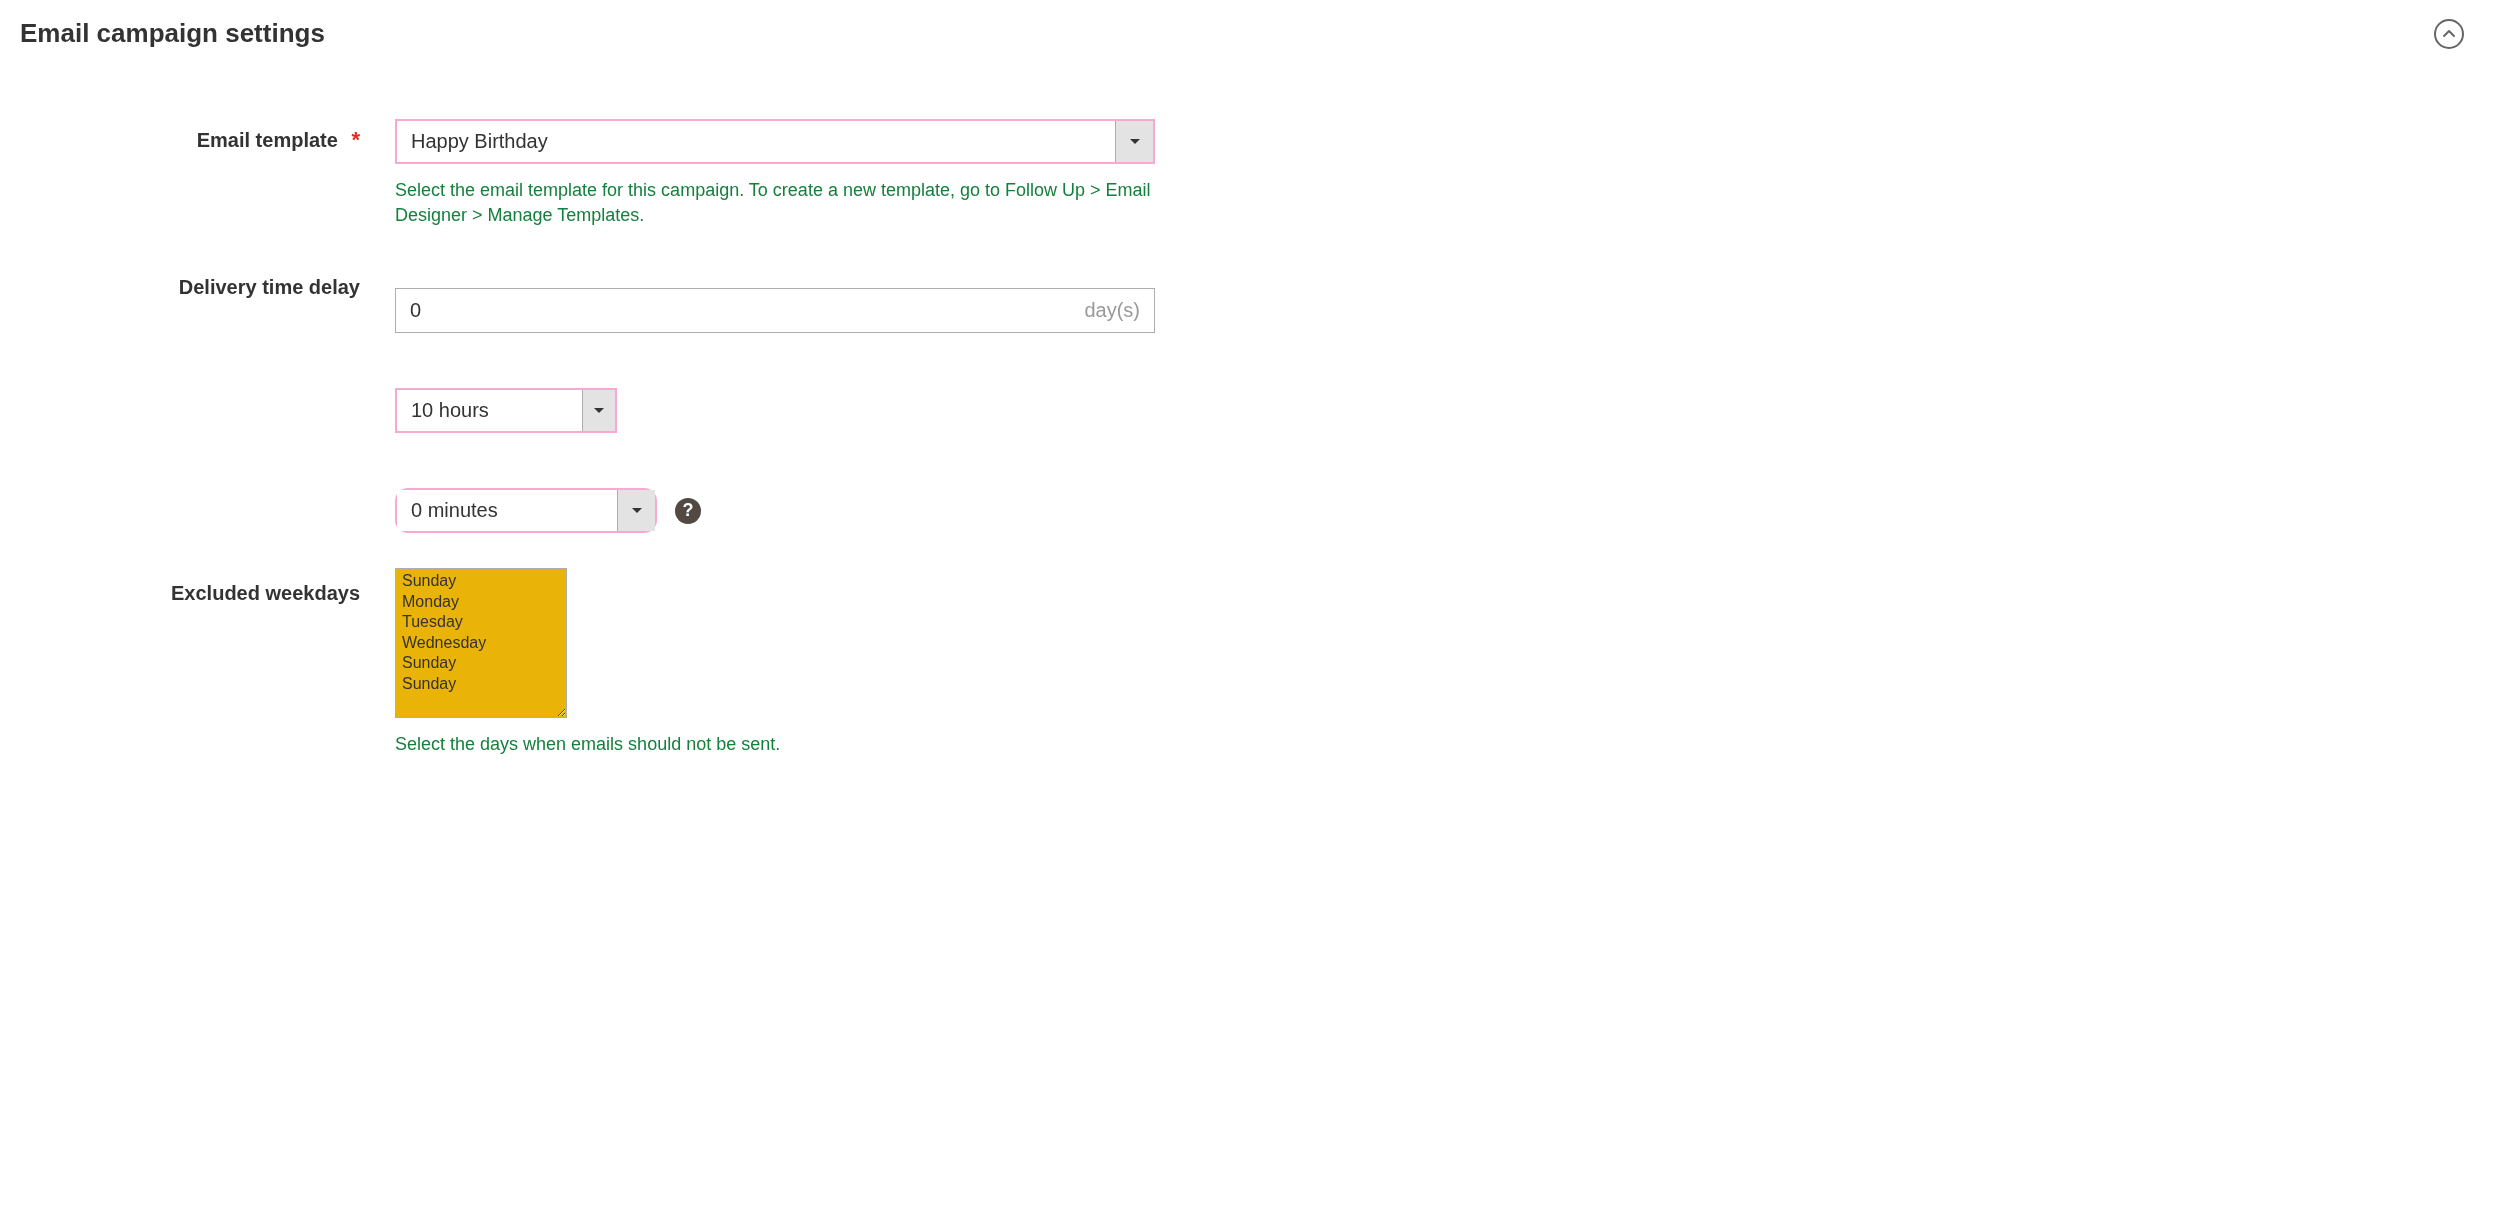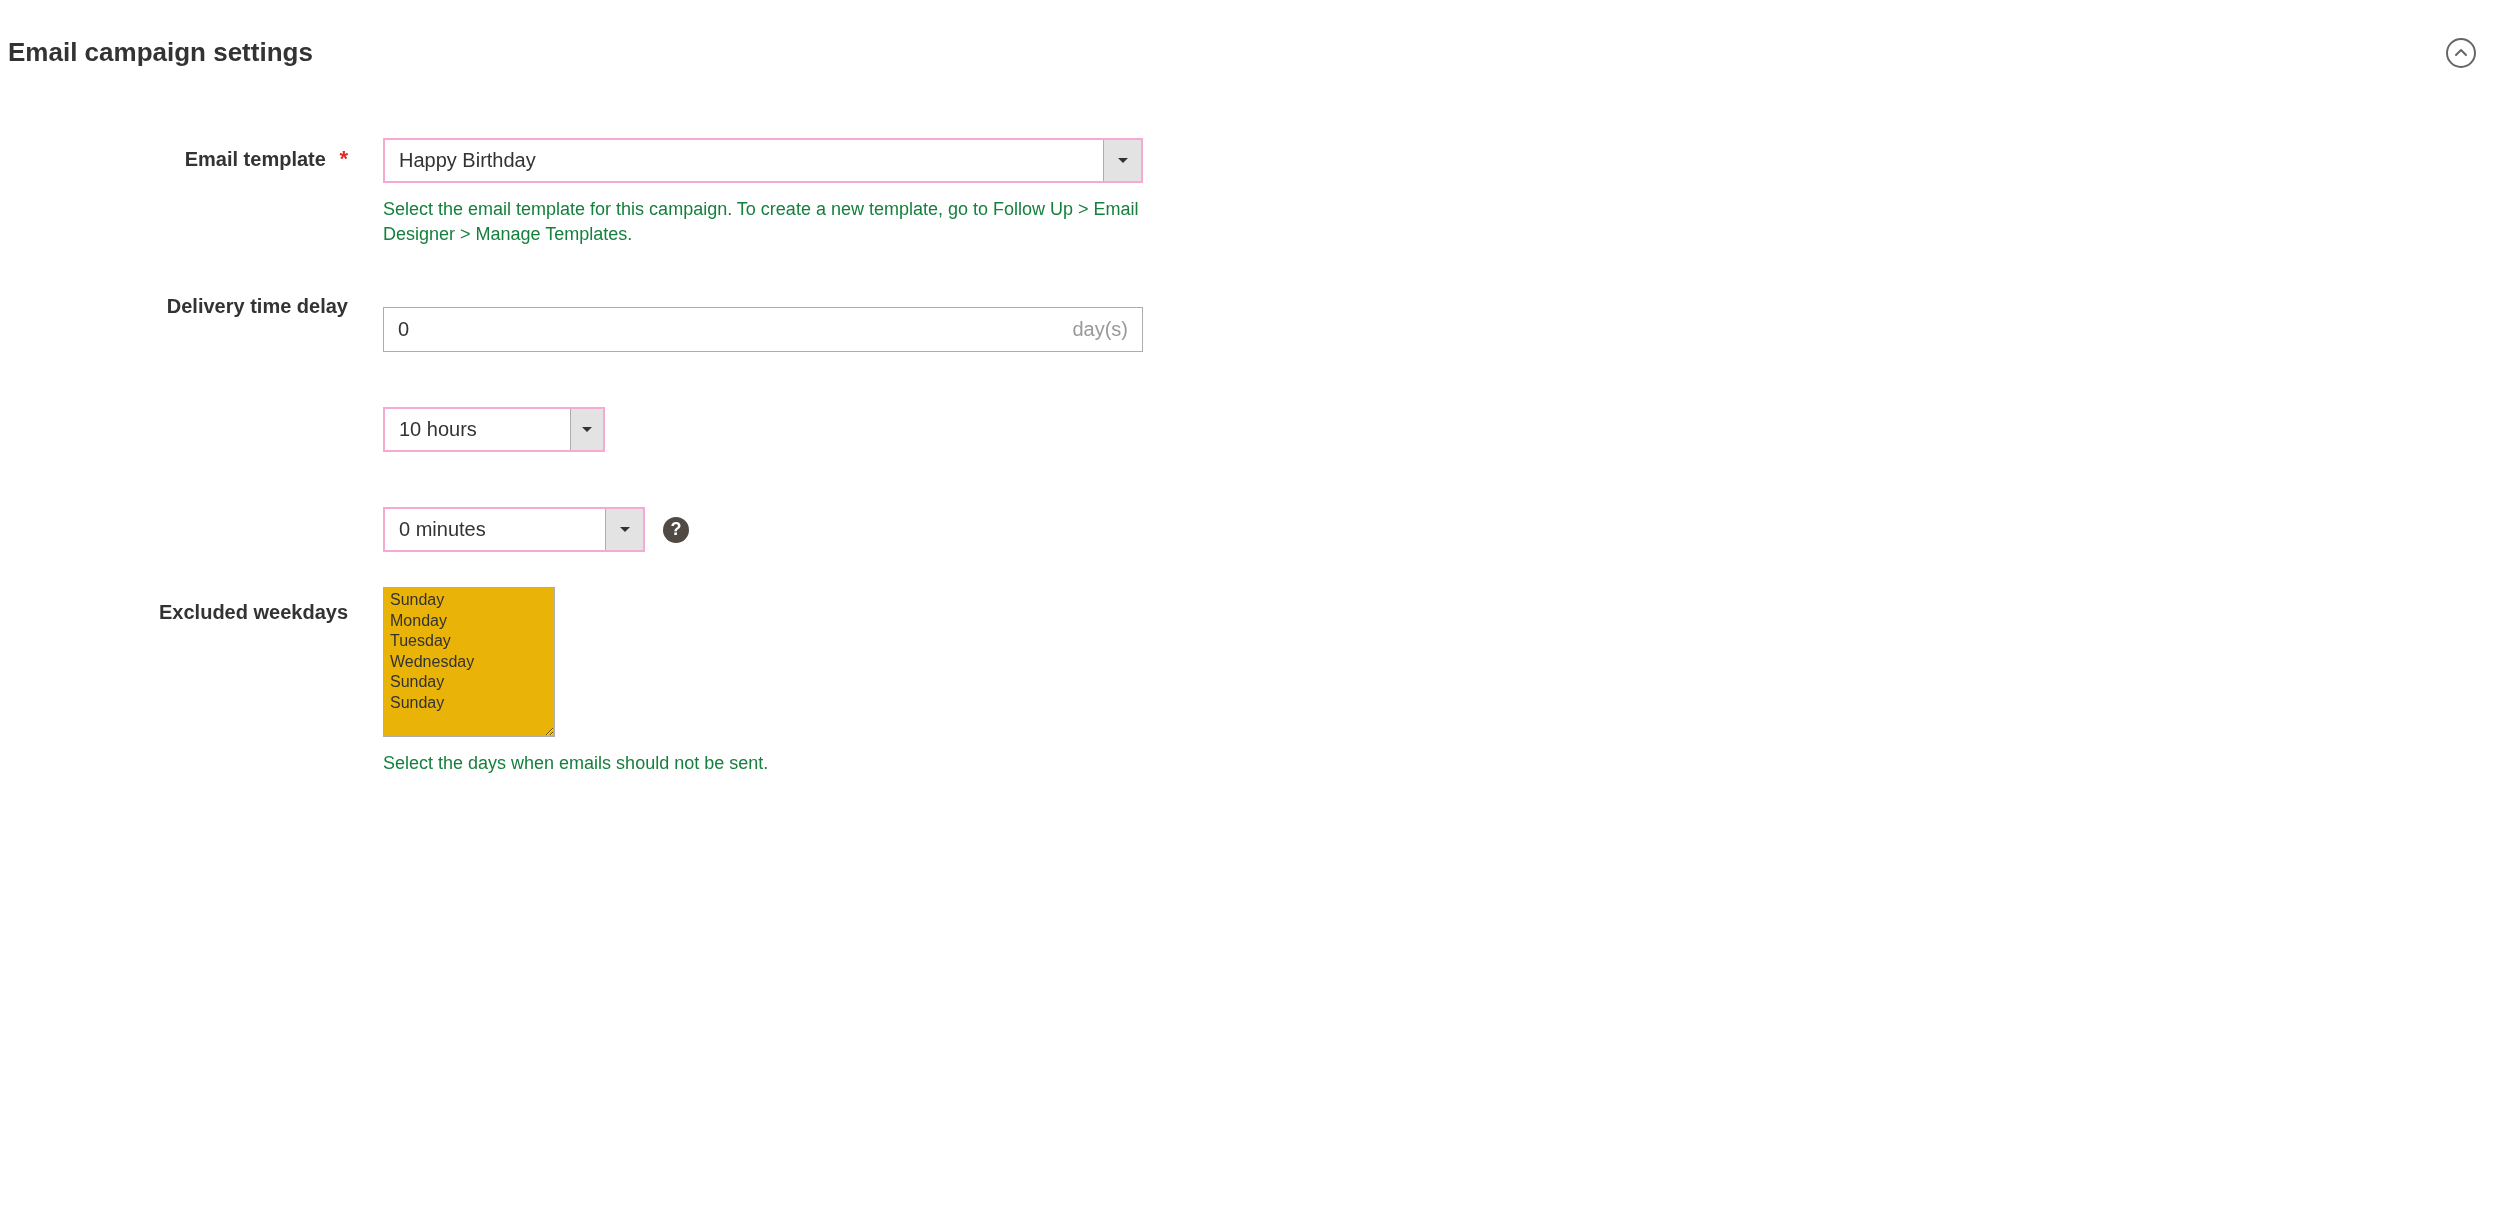--- a/index.html
+++ b/index.html
@@ -8,23 +8,22 @@
       padding: 0;
     }
     body {
       font-family: -apple-system, BlinkMacSystemFont, "Segoe UI", Helvetica, Arial, sans-serif;
       background: #fff;
       color: #333;
       padding: 0;
     }
     .container {
       width: 2494px;
-      padding: 18px 8px;
+      padding: 18px 20px;
       position: relative;
-      margin-top: 19px;
     }
     .section-header {
       display: flex;
       justify-content: space-between;
       align-items: center;
       margin-bottom: 70px;
     }
     .section-title {
       font-size: 26px;
       font-weight: 600;
@@ -100,20 +99,21 @@
       width: 720px;
     }
     .select-small {
       width: 222px;
     }
     .select-small .select-body {
       width: 207px;
     }
     .select-minutes {
       width: 262px;
+      border-radius: 13px;
     }
     .select-minutes .select-body {
       width: 222px;
     }
     .help-text {
       font-size: 18px;
       color: #15803d;
       margin-top: 14px;
       max-width: 760px;
       line-height: 1.4;

